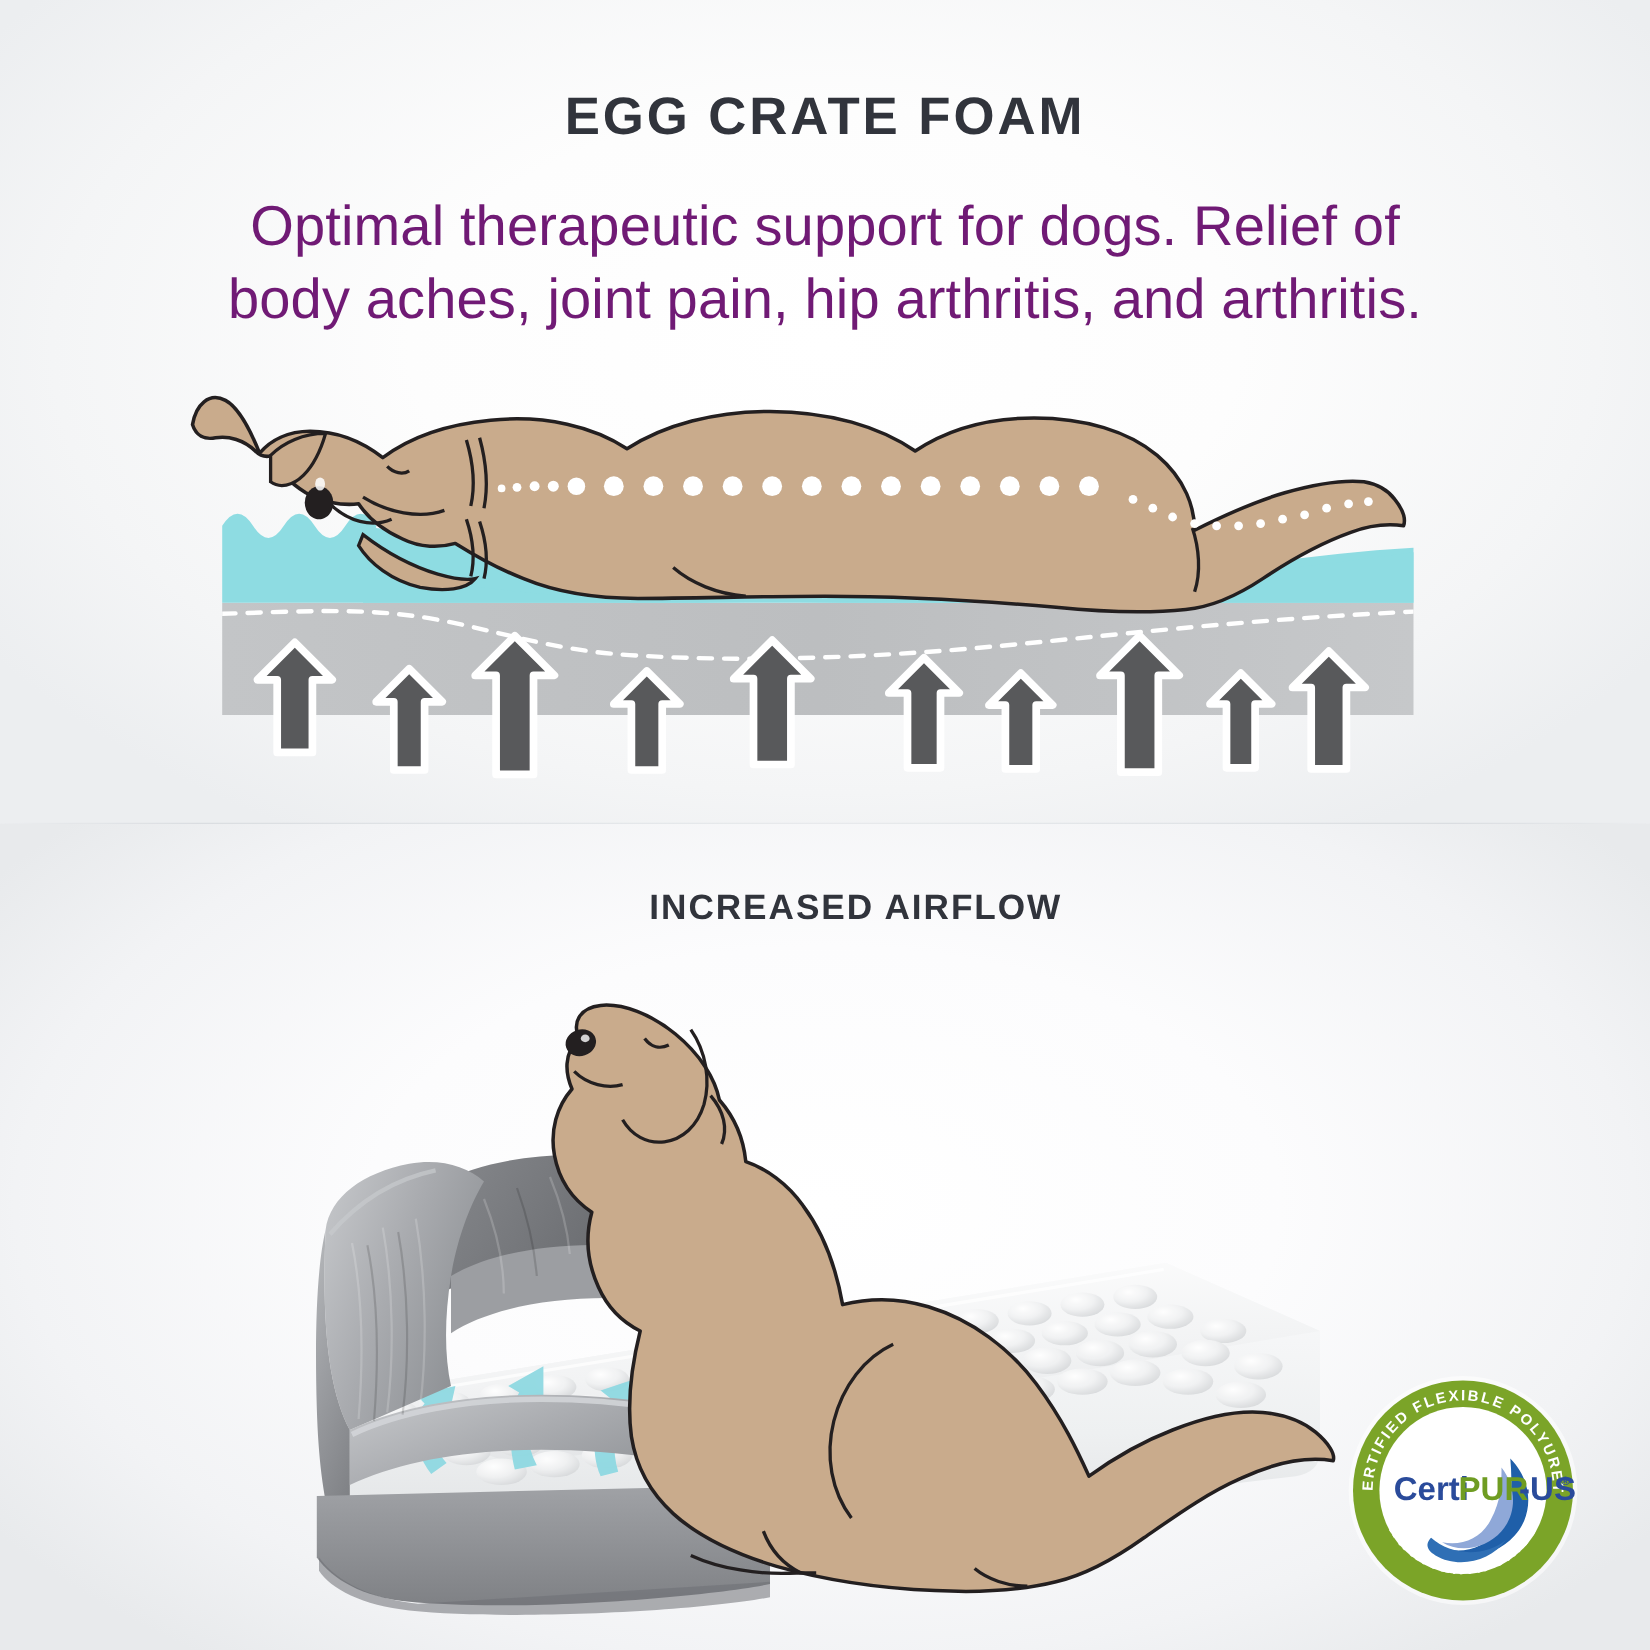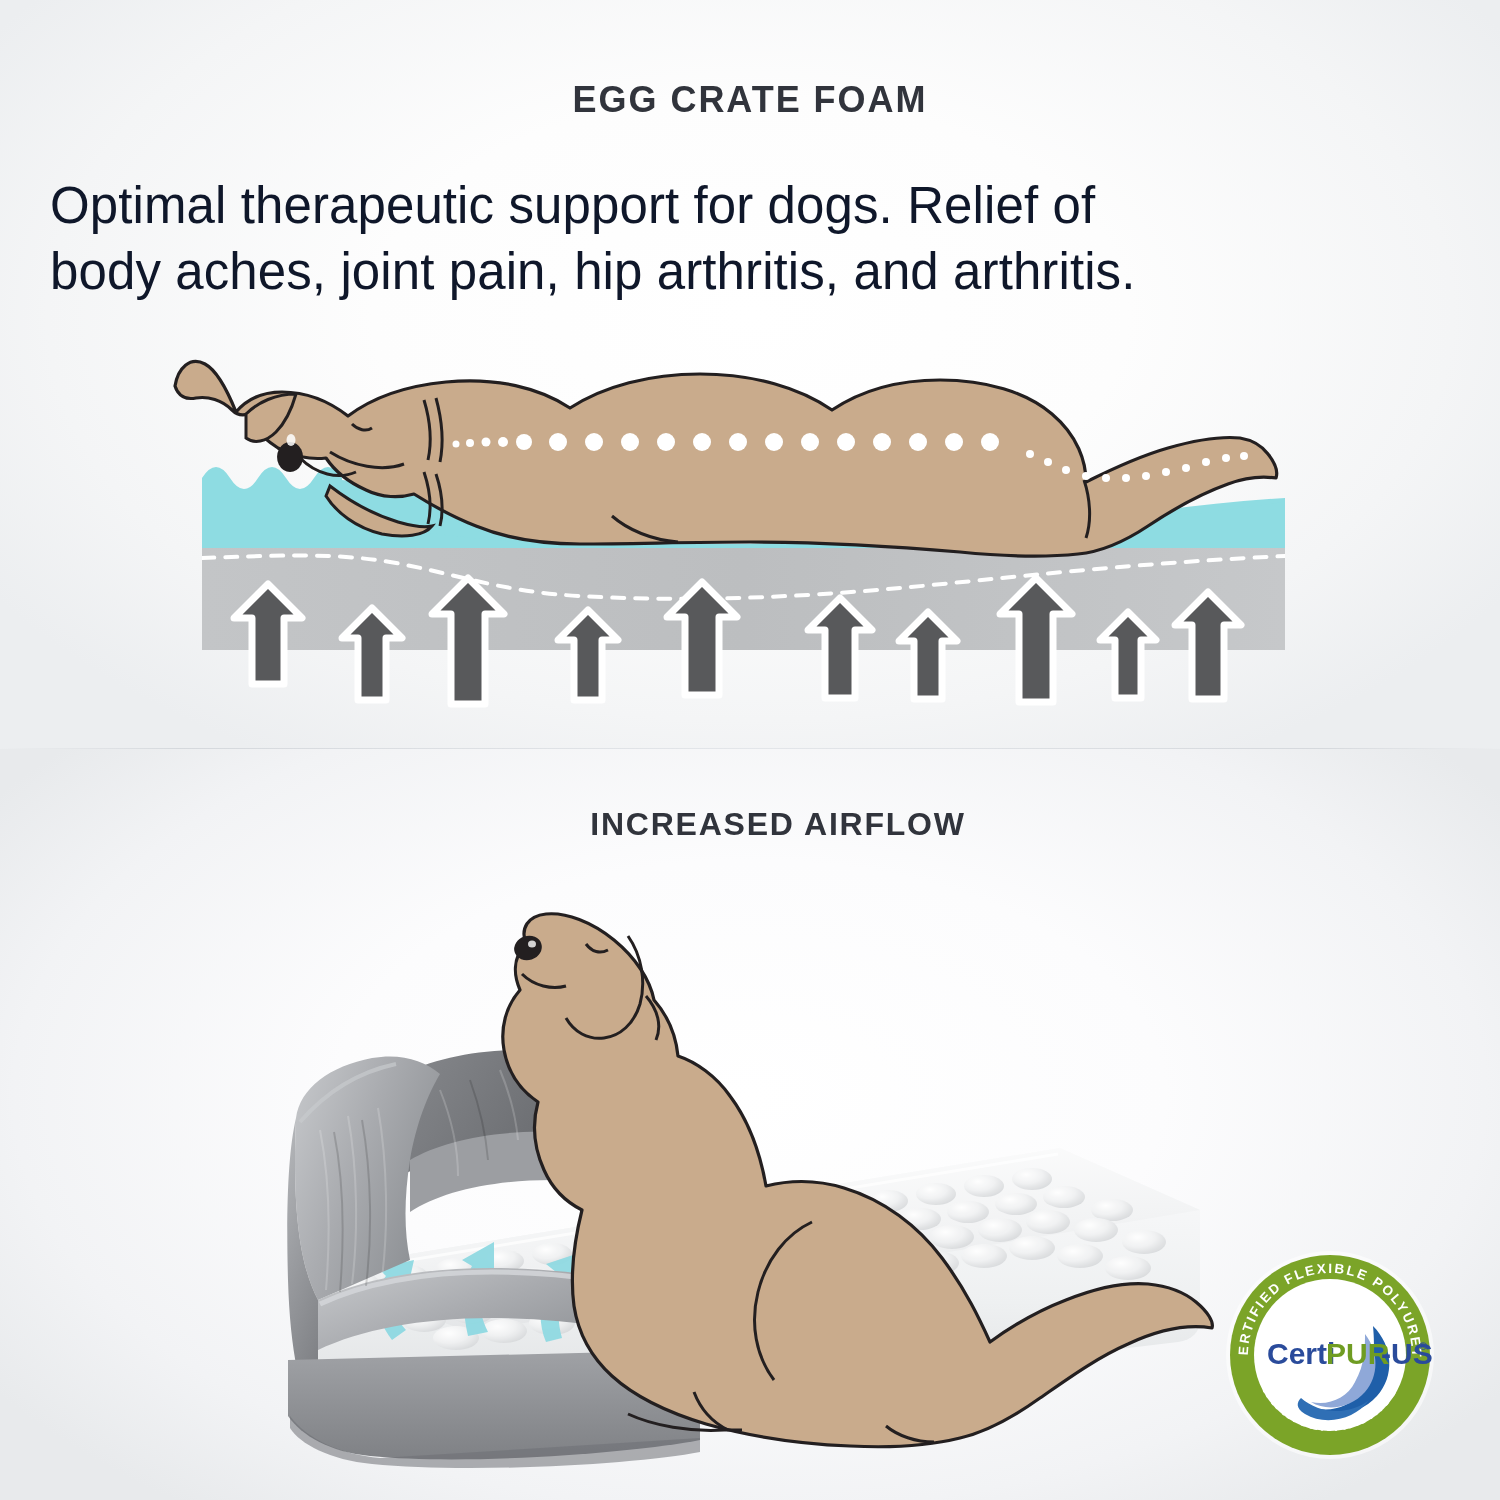--- a/index.html
+++ b/index.html
@@ -27,25 +27,25 @@
     position:absolute;left:0;top:748px;width:1500px;height:2px;
     background:linear-gradient(90deg,rgba(210,213,217,0) 0%,rgba(205,209,214,.75) 12%,rgba(225,228,232,.9) 50%,rgba(205,209,214,.75) 88%,rgba(210,213,217,0) 100%);
   }
 
   
   .heading{
     position:absolute;left:0;width:1500px;text-align:center;
     color:#31343c;font-weight:700;letter-spacing:.055em;
     white-space:nowrap;
   }
-  #h-top{top:79px;font-size:36px;}
+  #h-top{top:79px;font-size:48px;}
   #h-bottom{top:806px;font-size:32px;padding-left:28px;}
   .subtitle{
-    position:absolute;left:50px;top:173px;width:1400px;
-    color:#0f172a;font-size:51px;line-height:1.3;font-weight:400;
+    position:absolute;left:50px;top:173px;width:1400px;text-align:center;
+    color:#701a75;font-size:51px;line-height:1.3;font-weight:400;
     letter-spacing:.002em;
   }
   .subtitle .ln{display:block;}
 
   
   .stage{position:absolute;left:0;overflow:visible;}
   #stage-top{top:330px;width:1500px;height:400px;}
   #stage-bottom{top:880px;width:1500px;height:620px;}
 
   

